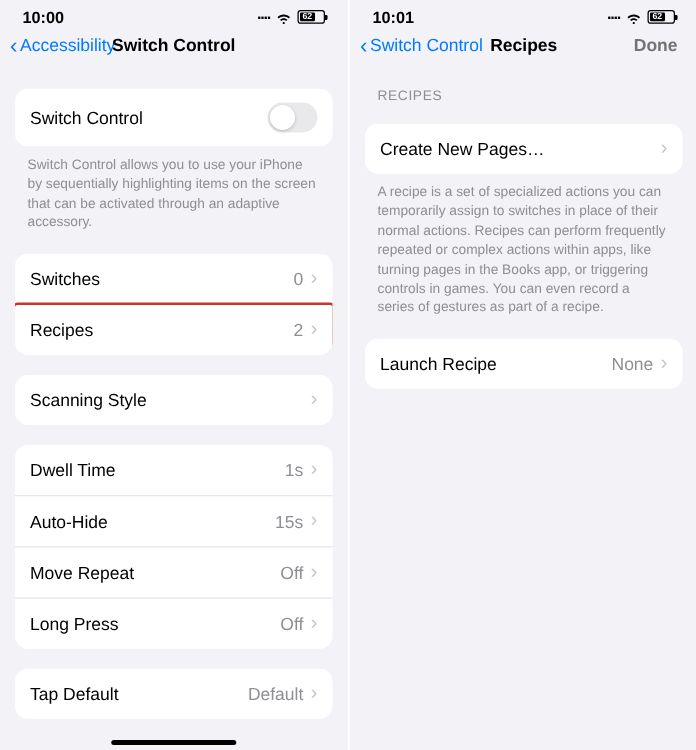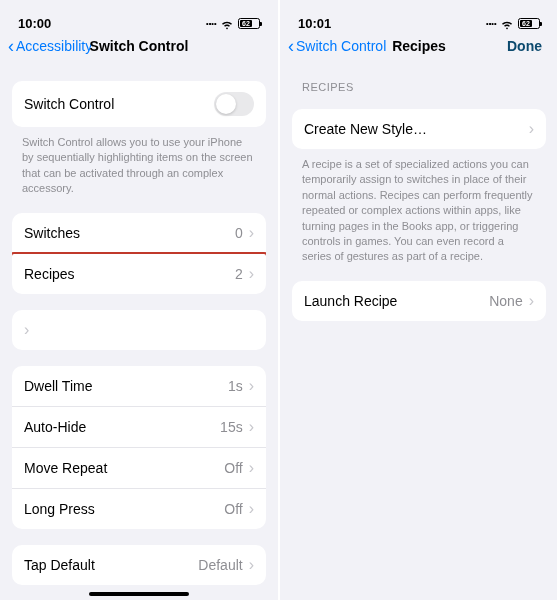--- a/index.html
+++ b/index.html
@@ -16,21 +16,21 @@
     flex-shrink: 0;
     display: flex;
     flex-direction: column;
     overflow: hidden;
     position: relative;
   }
   .status-bar {
     display: flex;
     justify-content: space-between;
     align-items: center;
-    padding: 16px 18px 2px;
+    padding: 6px 18px 2px;
     font-size: 13px;
     font-weight: 600;
   }
   .status-icons { display: flex; align-items: center; gap: 4px; }
   .icon-dots::before { content: "...."; letter-spacing: -1px; color:#000; font-weight:700; position:relative; top:-3px;}
   .wifi-svg { width:14px; height:14px; }
   .battery { display:flex; align-items:center; }
   .battery-box {
     width:22px; height:11px; border:1px solid #000; border-radius:2.5px;
     position:relative; display:flex; align-items:center; padding-left:1px;
@@ -41,21 +41,21 @@
     background:#000; border-radius:0 1px 1px 0;
   }
   .battery-fill{ position:absolute; left:1px; top:1px; bottom:1px; width:60%; background:#000; border-radius:1px;}
   .battery-num{ position:relative; color:#fff; z-index:1; margin-left:2px; font-size:7px;}
   .nav {
     display:flex; align-items:center; padding: 4px 8px 10px; position:relative;
   }
   .back-btn { display:flex; align-items:center; color:#007aff; font-size:14px; gap:2px; }
   .back-chevron { font-size:18px; font-weight:300; line-height:1; }
   .nav-title { position:absolute; left:50%; transform:translateX(-50%); font-weight:600; font-size:14px; }
-  .nav-done { margin-left:auto; color:#0c4a6e; font-weight:600; font-size:14px; padding-right:8px; }
+  .nav-done { margin-left:auto; color:#737373; font-weight:600; font-size:14px; padding-right:8px; }
   .content { flex:1; overflow-y:auto; padding: 0 12px; }
   .group { margin-top: 16px; }
   .group-header {
     font-size:11px; color:#8e8e93; text-transform:uppercase; letter-spacing:0.5px;
     padding: 0 10px 6px;
   }
   .card {
     background:#fff; border-radius:10px; overflow:hidden;
   }
   .row {
@@ -127,21 +127,21 @@
     </div>
 
     <div class="content">
       <div class="group">
         <div class="card">
           <div class="row">
             <span class="row-label">Switch Control</span>
             <div class="toggle"></div>
           </div>
         </div>
-        <div class="footer-text">Switch Control allows you to use your iPhone by sequentially highlighting items on the screen that can be activated through an complex accessory.</div>
+        <div class="footer-text">Switch Control allows you to use your iPhone by sequentially highlighting items on the screen that can be activated through an adaptive accessory.</div>
       </div>
 
       <div class="group">
         <div class="card">
           <div class="row">
             <span class="row-label">Switches</span>
             <span class="row-value">0</span>
             <span class="chevron">›</span>
           </div>
           <div class="row highlight-red-tight" style="position:relative;">
@@ -149,20 +149,21 @@
             <span class="row-value">2</span>
             <span class="chevron">›</span>
             <div class="highlight-overlay"></div>
           </div>
         </div>
       </div>
 
       <div class="group">
         <div class="card">
           <div class="row">
+            <span class="row-label">Scanning Style</span>
             <span class="chevron">›</span>
           </div>
         </div>
       </div>
 
       <div class="group">
         <div class="card">
           <div class="row">
             <span class="row-label">Dwell Time</span>
             <span class="row-value">1s</span>
@@ -228,21 +229,21 @@
       <div class="group">
         <div class="group-header">RECIPES</div>
         <div class="card with-overlay">
           <div class="highlight-overlay" style="bottom:auto; height:84px;"></div>
         </div>
       </div>
 
       <div class="group" style="margin-top:10px;">
         <div class="card">
           <div class="row">
-            <span class="row-label">Create New Style…</span>
+            <span class="row-label">Create New Pages…</span>
             <span class="chevron">›</span>
           </div>
         </div>
         <div class="footer-text">A recipe is a set of specialized actions you can temporarily assign to switches in place of their normal actions. Recipes can perform frequently repeated or complex actions within apps, like turning pages in the Books app, or triggering controls in games. You can even record a series of gestures as part of a recipe.</div>
       </div>
 
       <div class="group">
         <div class="card">
           <div class="row">
             <span class="row-label">Launch Recipe</span>

